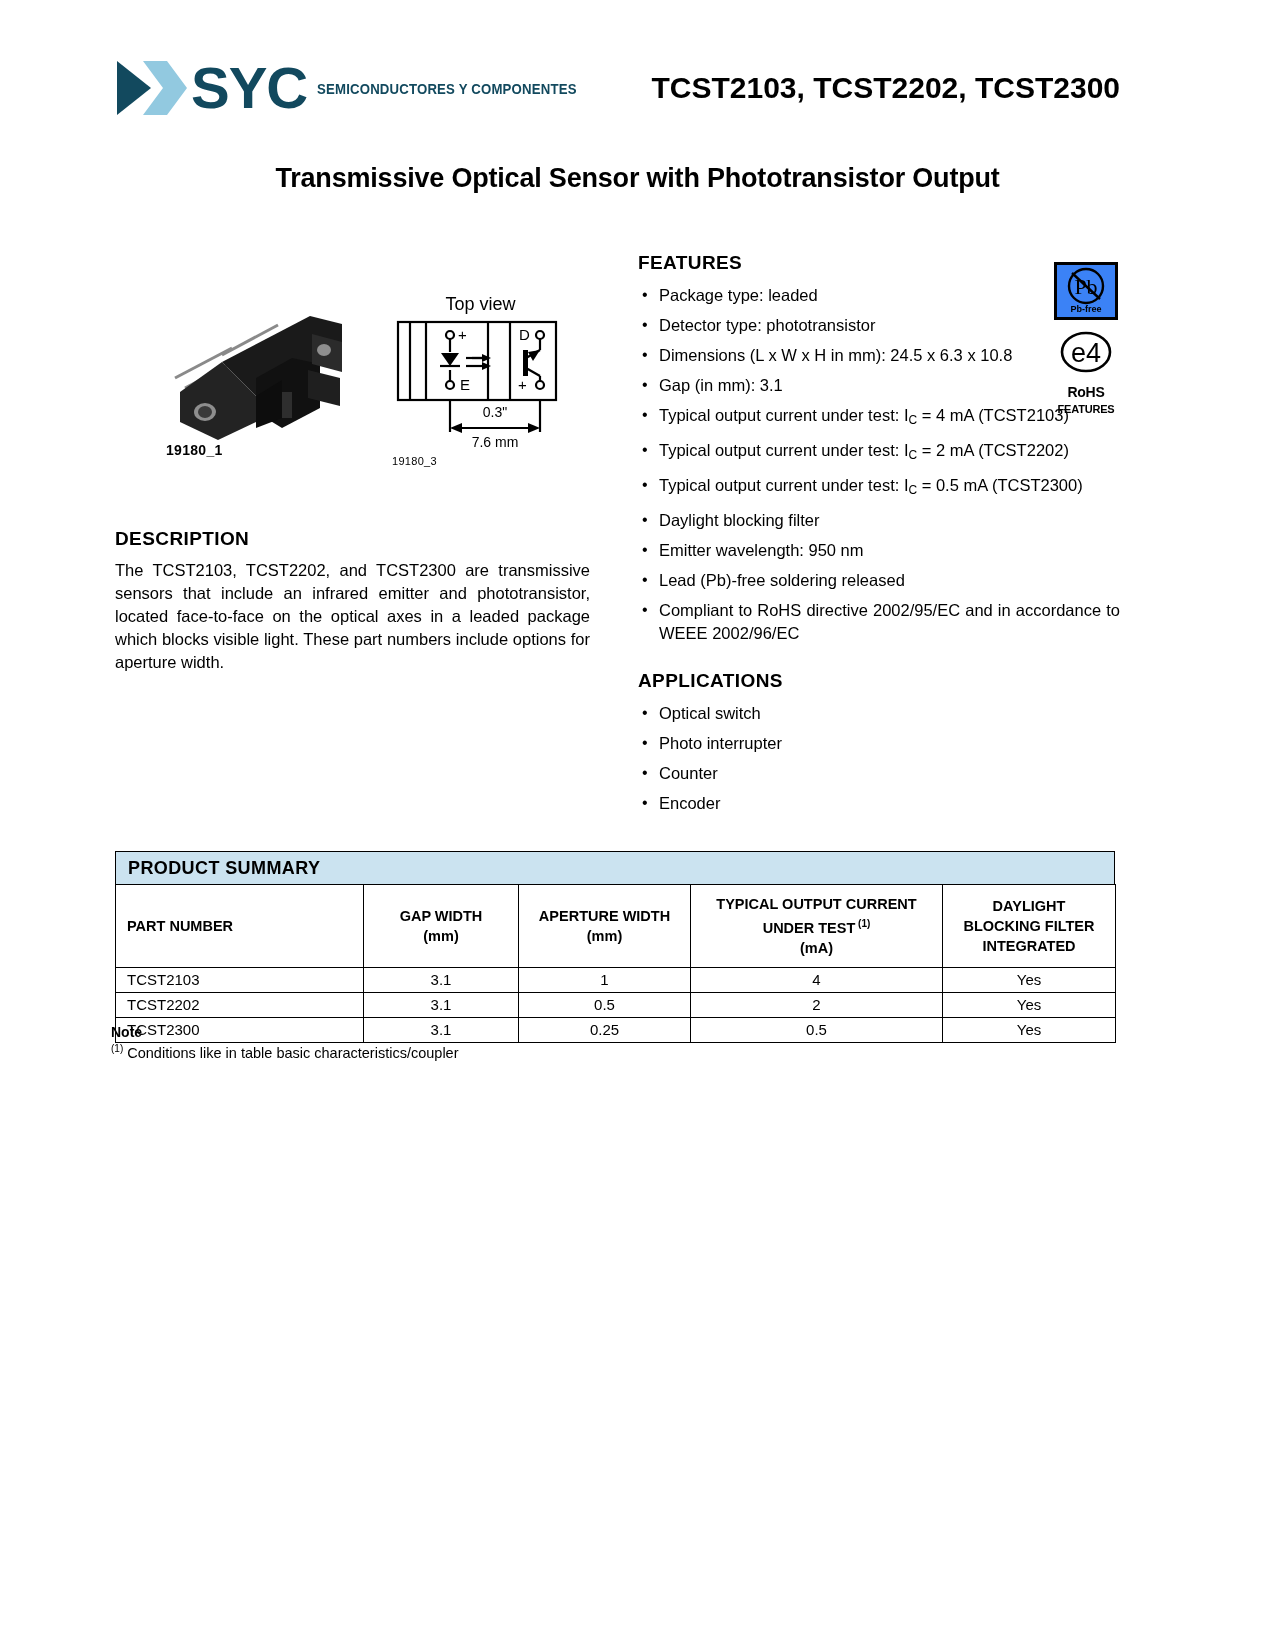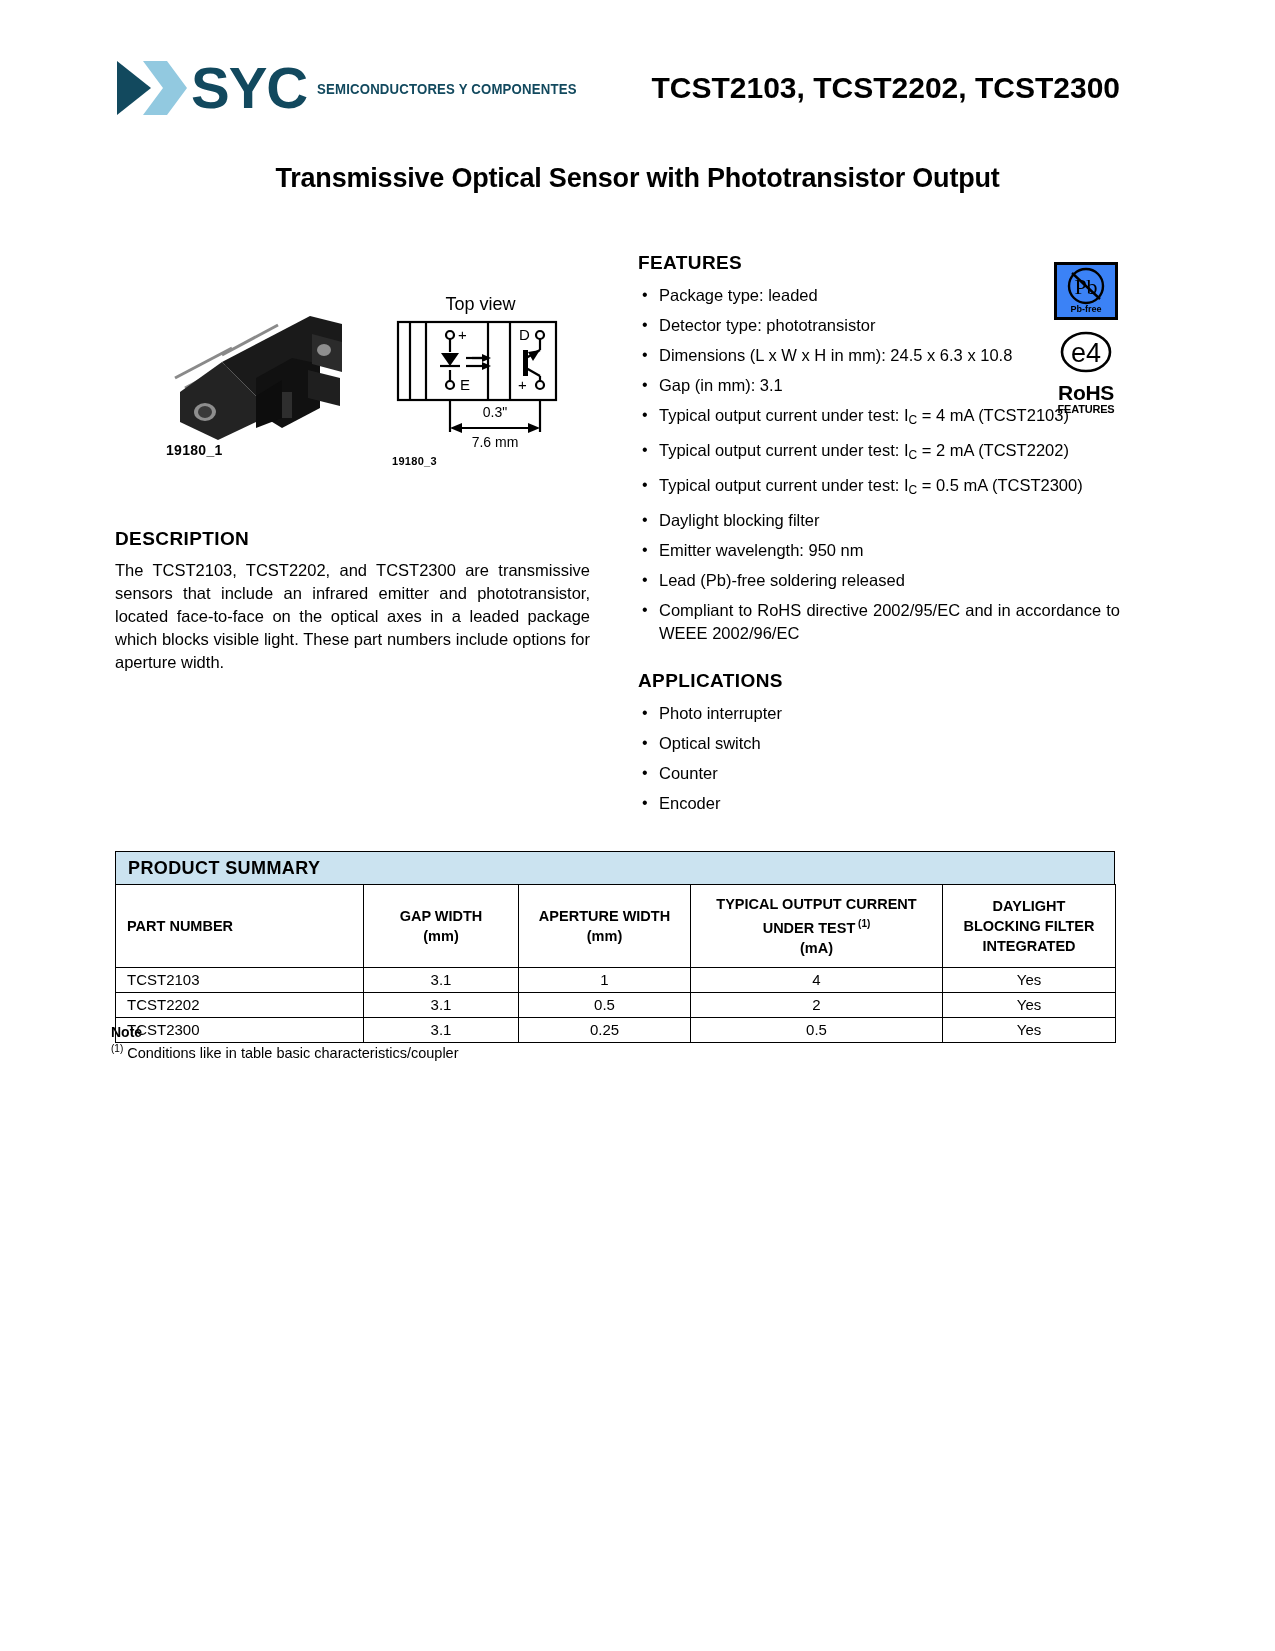--- a/index.html
+++ b/index.html
@@ -88,21 +88,21 @@
     font-size: 18px;
   }
   .schem-wrap {
     position: absolute;
     left: 390px; top: 316px;
     width: 180px; height: 135px;
   }
   .schem-caption {
     position: absolute;
     left: 392px; top: 455px;
-    font-size: 11px; font-weight: bold;
+    font-size: 11px; font-weight: normal;
     letter-spacing: 0.3px;
   }
 
   
   .sec-head {
     font-family: "Liberation Sans", sans-serif;
     font-weight: bold;
     font-size: 19px;
     letter-spacing: 0.4px;
   }
@@ -160,21 +160,21 @@
     width: 64px; height: 58px;
     border: 3px solid #000;
     margin: 0 auto;
     position: relative;
     background: #3b82f6;
   }
   .e4-badge { margin-top: 10px; }
   .rohs-word {
     font-family: "Liberation Sans", sans-serif;
     font-weight: bold;
-    font-size: 21px;
+    font-size: 14px;
     line-height: 21px;
     margin-top: 4px;
     letter-spacing: -0.3px;
   }
   .rohs-sub {
     font-family: "Liberation Sans", sans-serif;
     font-weight: bold;
     font-size: 11px;
     line-height: 12px;
     letter-spacing: -0.2px;
@@ -366,22 +366,22 @@
         <li class="nojust">Daylight blocking filter</li>
         <li class="nojust">Emitter wavelength: 950 nm</li>
         <li class="nojust">Lead (Pb)-free soldering released</li>
         <li>Compliant to RoHS directive 2002/95/EC and in accordance to WEEE 2002/96/EC</li>
       </ul>
   </div>
 
   <div class="applications-block">
     <div class="sec-head">APPLICATIONS</div>
     <ul class="bul" id="applications-list">
+        <li class="nojust">Optical switch</li>
         <li class="nojust">Photo interrupter</li>
-        <li class="nojust">Optical switch</li>
         <li class="nojust">Counter</li>
         <li class="nojust">Encoder</li>
       </ul>
   </div>
 
   <div class="badges">
     <div class="pbfree-box">
       <svg width="58" height="52" viewBox="0 0 58 52">
         <circle cx="29" cy="21" r="17" fill="none" stroke="#000" stroke-width="2.4"></circle>
         <text x="29" y="29" font-family="Liberation Serif, serif" font-size="22" text-anchor="middle" fill="#000">Pb</text>

